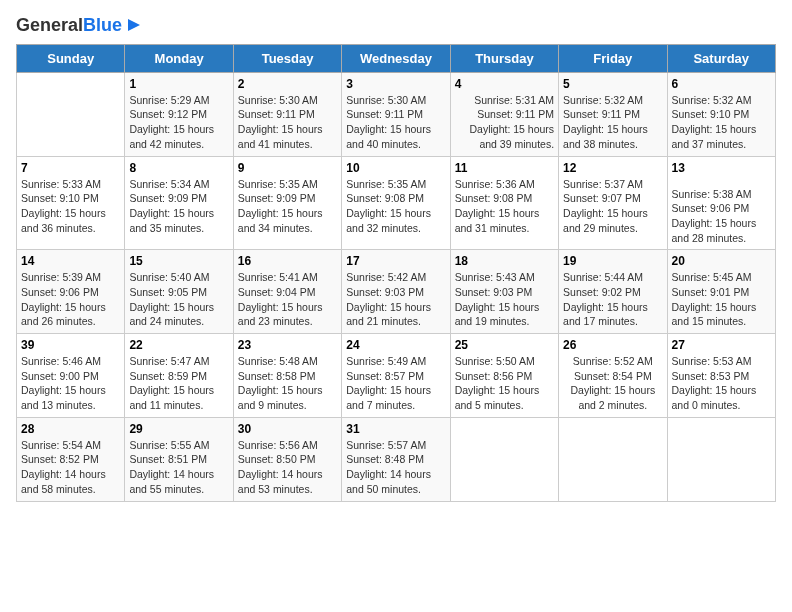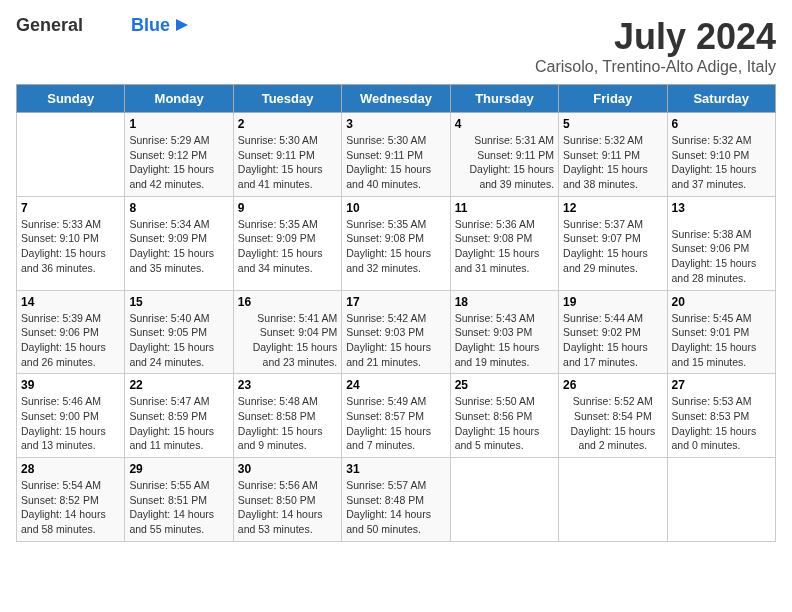--- a/index.html
+++ b/index.html
@@ -20,21 +20,21 @@
       display: flex;
       flex-direction: column;
       align-items: flex-start;
     }
     .logo-text {
       font-size: 18px;
       font-weight: bold;
       color: #333;
       line-height: 1.1;
     }
-    .logo-text span.blue { color: #1a73e8; padding-left: 48px; }
+    .logo-text span.blue { color: #1a73e8; }
     .title-area {
       text-align: right;
     }
     .month-title {
       font-size: 36px;
       font-weight: bold;
       color: #333;
     }
     .location-title {
       font-size: 16px;
@@ -85,24 +85,20 @@
   <div class="logo">
     <div style="display:flex; align-items:center;">
       <span class="logo-text">
         <span>General</span><span class="blue">Blue</span>
       </span>
       <svg width="20" height="20" viewBox="0 0 20 20" style="margin-left:2px; margin-top:-2px;">
         <polygon points="4,4 16,10 4,16" fill="#1a73e8"></polygon>
       </svg>
     </div>
   </div>
-  <div class="title-area">
-    <div class="month-title">July 2024</div>
-    <div class="location-title">Carisolo, Trentino-Alto Adige, Italy</div>
-  </div>
 </div>
 
 <table>
   <thead>
     <tr>
     <th>Sunday</th>
         <th>Monday</th>
         <th>Tuesday</th>
         <th>Wednesday</th>
         <th>Thursday</th>
@@ -217,21 +213,21 @@
         </td>
         <td>
           <span class="day-num">15</span>
           <div class="day-info" style="white-space: pre-line;">Sunrise: 5:40 AM
 Sunset: 9:05 PM
 Daylight: 15 hours
 and 24 minutes.</div>
         </td>
         <td>
           <span class="day-num">16</span>
-          <div class="day-info" style="white-space: pre-line; text-align: right;">Sunrise: 5:41 AM
+          <div class="day-info" style="white-space: pre-line;">Sunrise: 5:41 AM
 Sunset: 9:04 PM
 Daylight: 15 hours
 and 23 minutes.</div>
         </td>
         <td>
           <span class="day-num">17</span>
           <div class="day-info" style="white-space: pre-line;">Sunrise: 5:42 AM
 Sunset: 9:03 PM
 Daylight: 15 hours
 and 21 minutes.</div>

